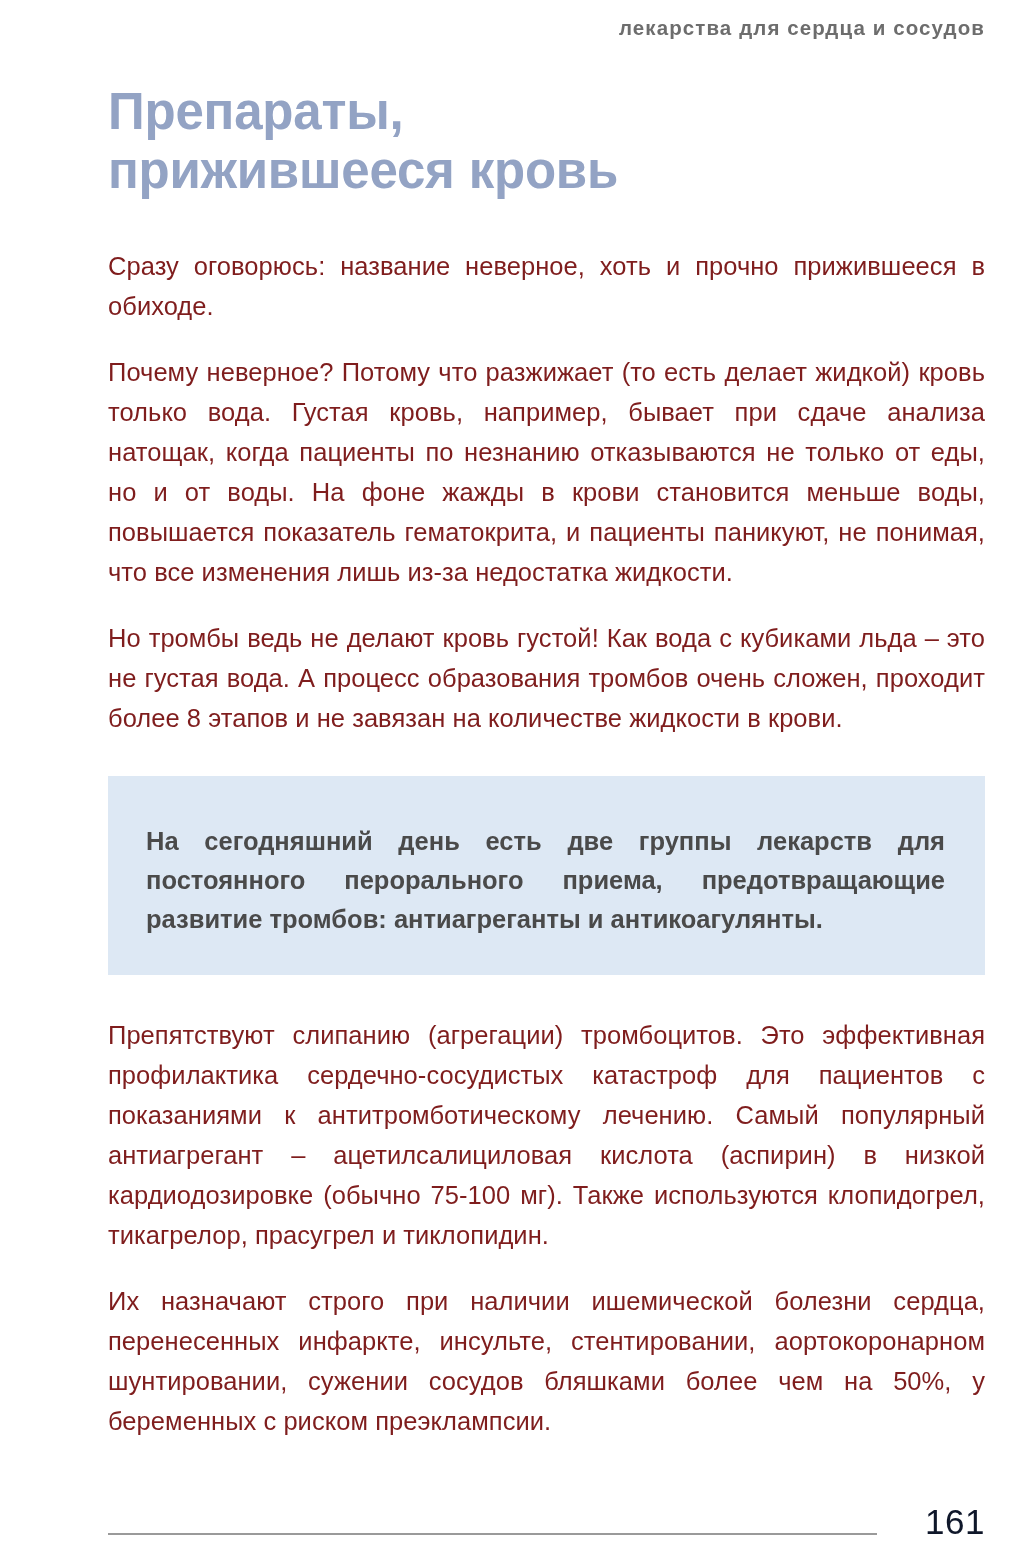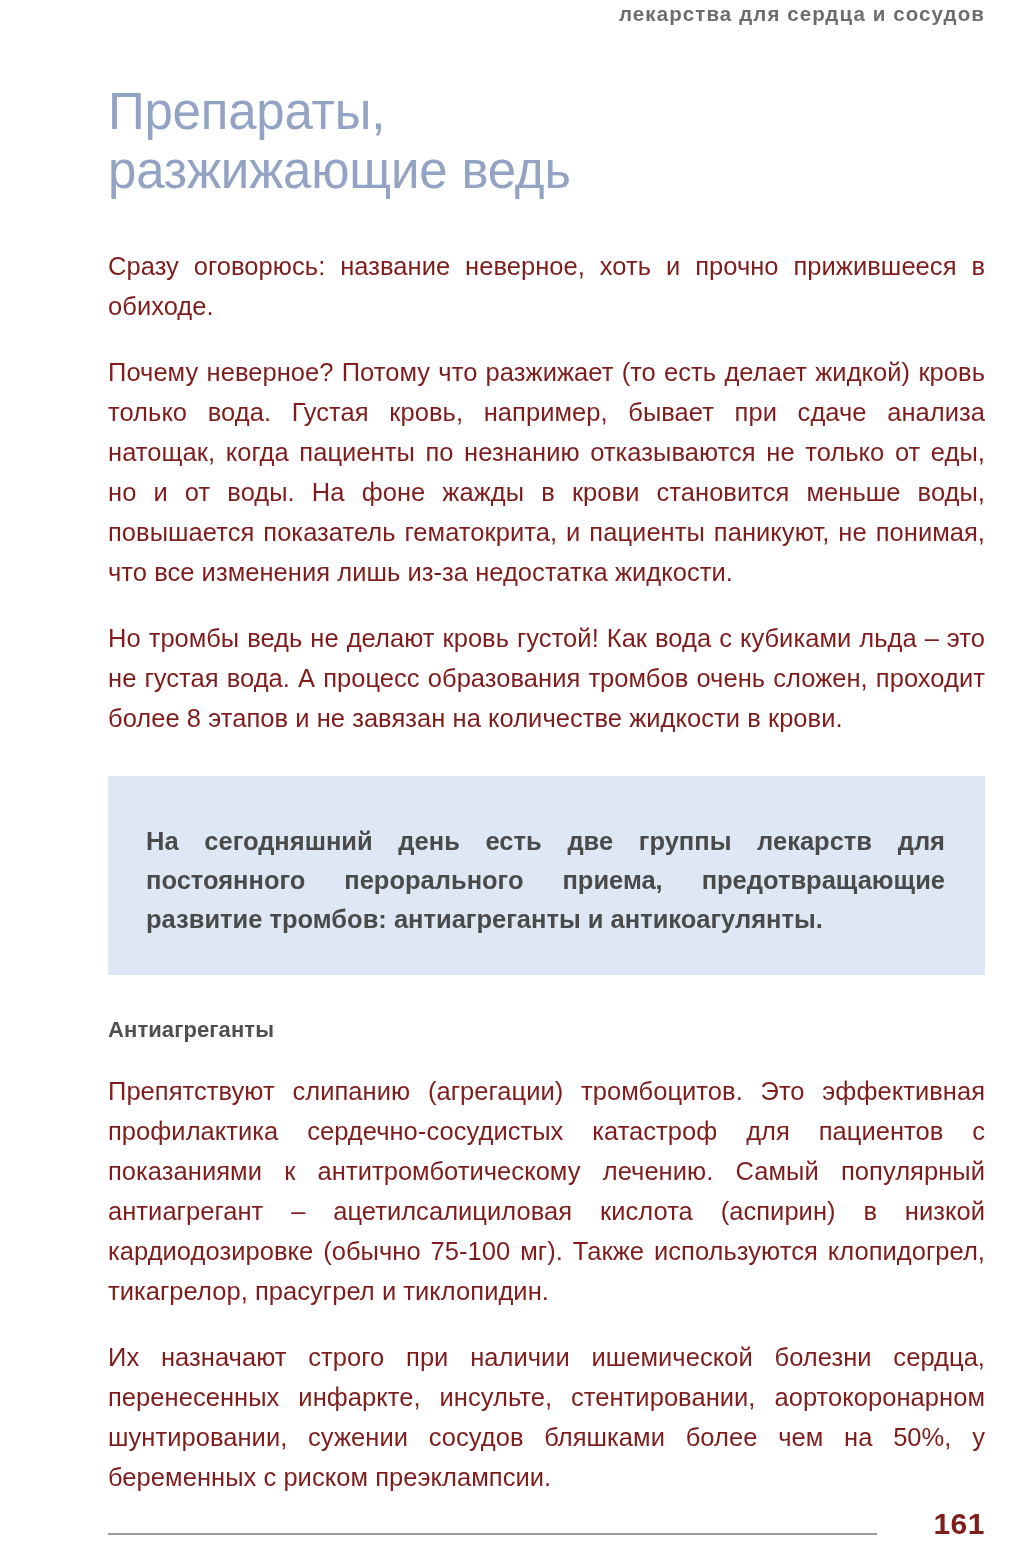--- a/index.html
+++ b/index.html
@@ -15,21 +15,21 @@
     width: 1025px;
     height: 1565px;
     background: #ffffff;
     overflow: hidden;
     box-sizing: border-box;
   }
 
   
   .running-header {
     position: absolute;
-    top: 2px;
+    top: 16px;
     left: 108px;
     right: 40px;
     text-align: right;
     font-size: 20.5px;
     font-weight: 700;
     color: #6d6d6d;
     letter-spacing: 1.1px;
     white-space: nowrap;
   }
 
@@ -37,21 +37,21 @@
   .content {
     position: absolute;
     top: 82px;
     left: 108px;
     width: 877px;
   }
 
   .chapter-title {
     font-size: 51px;
     line-height: 1.16;
-    font-weight: 400;
+    font-weight: 700;
     color: #93a3c4;
     letter-spacing: -0.2px;
     margin: 0 0 46px 0;
   }
   .chapter-title .line {
     display: block;
   }
 
   p.body-text {
     margin: 0 0 26px 0;
@@ -106,50 +106,49 @@
     left: 0;
     right: 108px;
     bottom: 8px;
     height: 2px;
     background: #9a9a9a;
   }
   .page-number {
     position: absolute;
     right: 0;
     bottom: 4px;
-    font-size: 30px;
-    font-weight: 700;
-    color: #7f1d1d;
+    font-size: 35px;
+    font-weight: 400;
+    color: #0f172a;
     letter-spacing: 0.5px;
     line-height: 1;
   }
 </style>
 </head>
 <body>
 
 <div class="page">
 
   <div class="running-header">лекарства для сердца и сосудов</div>
 
   <div class="content">
 
     <h1 class="chapter-title">
       <span class="line">Препараты,</span>
-      <span class="line">разжижающие ведь</span>
+      <span class="line">прижившееся кровь</span>
     </h1>
 
     <p class="body-text">Сразу оговорюсь: название неверное, хоть и прочно прижившееся в обиходе.</p>
     <p class="body-text">Почему неверное? Потому что разжижает (то есть делает жидкой) кровь только вода. Густая кровь, например, бывает при сдаче анализа натощак, когда пациенты по незнанию отказываются не только от еды, но и от воды. На фоне жажды в крови становится меньше воды, повышается показатель гематокрита, и пациенты паникуют, не понимая, что все изменения лишь из-за недостатка жидкости.</p>
     <p class="body-text">Но тромбы ведь не делают кровь густой! Как вода с кубиками льда – это не густая вода. А процесс образования тромбов очень сложен, проходит более 8 этапов и не завязан на количестве жидкости в крови.</p>
 
     <div class="callout">
       <p>На сегодняшний день есть две группы лекарств для постоянного перорального приема, предотвращающие развитие тромбов: антиагреганты и антикоагулянты.</p>
     </div>
 
-    <h2 class="sub-heading">Антиагреганты</h2>
 
     <p class="body-text">Препятствуют слипанию (агрегации) тромбоцитов. Это эффективная профилактика сердечно-сосудистых катастроф для пациентов с показаниями к антитромботическому лечению. Самый популярный антиагрегант – ацетилсалициловая кислота (аспирин) в низкой кардиодозировке (обычно 75-100 мг). Также используются клопидогрел, тикагрелор, прасугрел и тиклопидин.</p>
     <p class="body-text">Их назначают строго при наличии ишемической болезни сердца, перенесенных инфаркте, инсульте, стентировании, аортокоронарном шунтировании, сужении сосудов бляшками более чем на 50%, у беременных с риском преэклампсии.</p>
 
   </div>
 
   <div class="footer">
     <div class="footer-rule"></div>
     <div class="page-number">161</div>
   </div>

